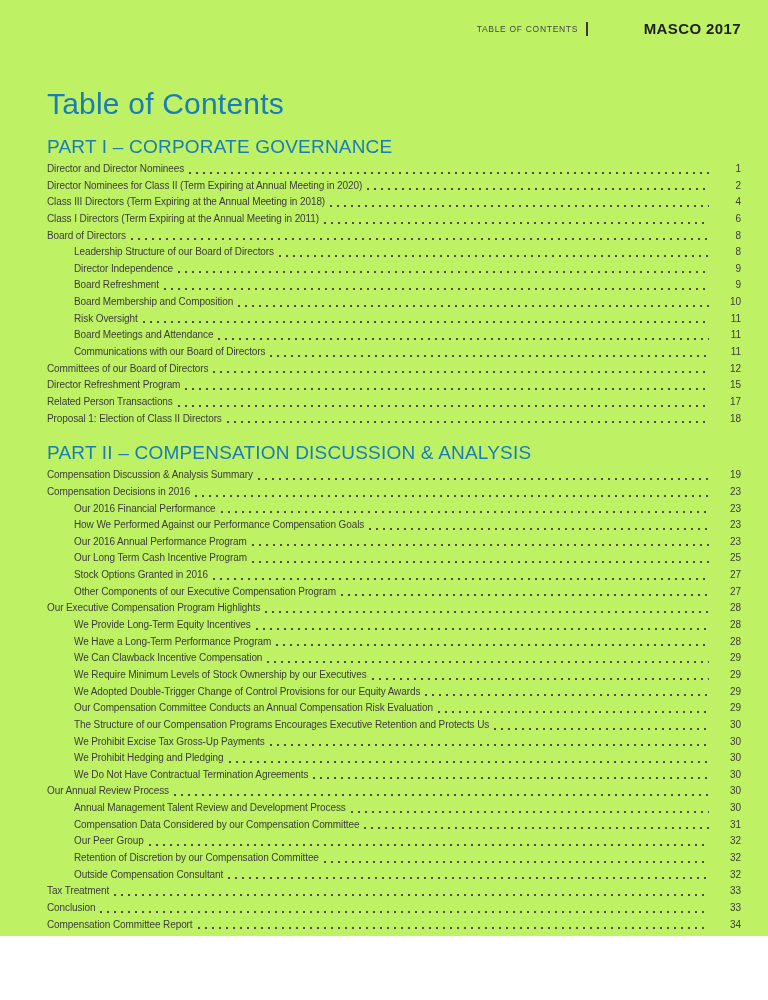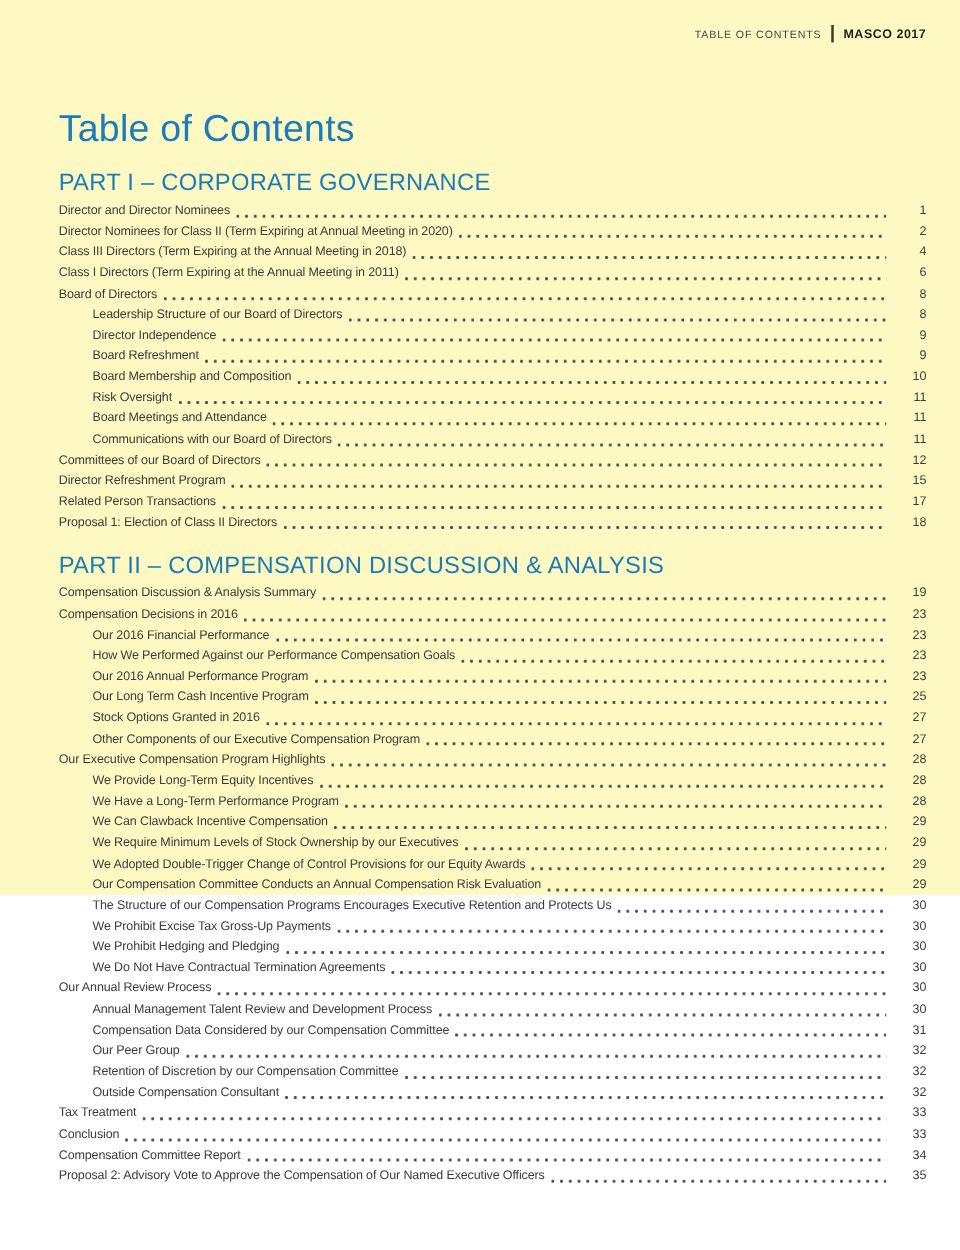--- a/index.html
+++ b/index.html
@@ -8,33 +8,33 @@
     --dot:#4c4c4c;
   }
   *{box-sizing:border-box;}
   html,body{margin:0;padding:0;}
   body{
     width:768px;height:1000px;background:#ffffff;
     font-family:"Liberation Sans","DejaVu Sans",sans-serif;
     color:var(--ink);
     overflow:hidden;
   }
-  .page{position:relative;width:768px;height:716px;background:#fef9c3;}
+  .page{position:relative;width:768px;height:936px;background:#bef264;}
   .top-header{
     position:absolute;top:20px;right:27px;
     display:flex;align-items:center;
   }
   .top-header .doc-label{
     font-size:8.5px;letter-spacing:0.7px;color:#454545;
   }
   .top-header .divider{
     width:1.5px;height:14px;background:#3a3a3a;margin:0 8px;
   }
   .top-header .brand{
-    font-size:10px;font-weight:bold;letter-spacing:0.4px;color:#1e1e1e;
+    font-size:15px;font-weight:bold;letter-spacing:0.4px;color:#1e1e1e;margin-left:48px;
   }
   .content{
     padding:86px 27px 0 47px;
   }
   .page-title{
     margin:0 0 16px 0;
     font-size:30px;font-weight:400;letter-spacing:0.2px;
     color:var(--accent);
     line-height:36px;
   }
@@ -299,21 +299,16 @@
           <div class="toc-row">
             <span class="toc-label">Conclusion</span>
             <span class="toc-dots"></span>
             <span class="toc-page">33</span>
           </div>
           <div class="toc-row">
             <span class="toc-label">Compensation Committee Report</span>
             <span class="toc-dots"></span>
             <span class="toc-page">34</span>
           </div>
-          <div class="toc-row">
-            <span class="toc-label">Proposal 2: Advisory Vote to Approve the Compensation of Our Named Executive Officers</span>
-            <span class="toc-dots"></span>
-            <span class="toc-page">35</span>
-          </div>
         </section>
       </div>
   </main>
 </div>
 
 </body></html>

